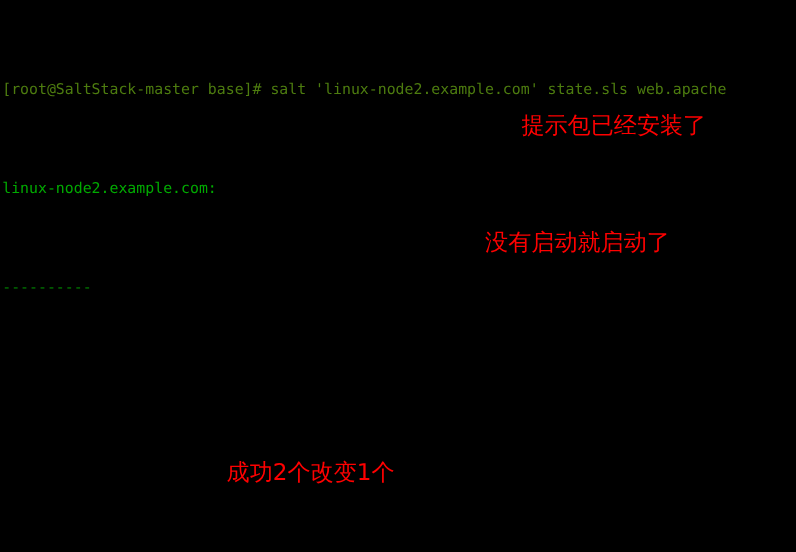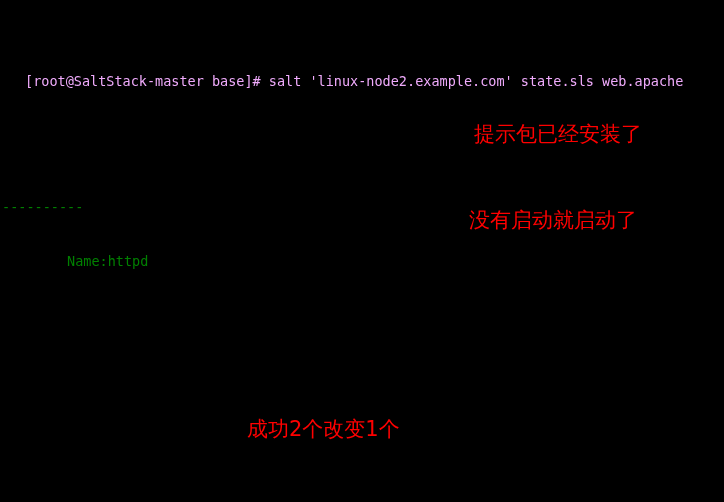--- a/index.html
+++ b/index.html
@@ -25,51 +25,51 @@
     left: 2px;
     right: 0;
     white-space: pre;
   }
   .line {
     height: 18px;
     white-space: pre;
     display: block;
   }
   
-  .c-default { color: #f0abfc; margin-left: 23px; }
+  .c-default { color: #4d7c0f; }
   .c-green   { color: #008000; }
   .c-bgreen  { color: #00aa00; }
 
   .annotation {
     position: absolute;
     color: #ff0000;
     font-family: "DejaVu Sans", "Liberation Sans", sans-serif;
     font-size: 21px;
     line-height: 21px;
     font-weight: normal;
     white-space: pre;
   }
-  #anno-1 { left: 474px; top: 124px; }
-  #anno-2 { left: 441px; top: 210px; margin-left: 28px; }
-  #anno-3 { left: 206px; top: 419px; margin-left: 41px; }
+  #anno-1 { left: 474px; top: 104px; }
+  #anno-2 { left: 441px; top: 210px; }
+  #anno-3 { left: 206px; top: 419px; }
 </style>
 </head>
 <body>
 
 <div id="terminal">
   <div class="screen">
 
     
     <span class="line c-default">[root@SaltStack-master base]# salt 'linux-node2.example.com' state.sls web.apache</span>
 
     
+    <span class="line c-bgreen">linux-node2.example.com:</span>
 
     
     <span class="line c-green">----------</span>
-    <span class="line c-green"><span>        Name:</span><span>httpd</span></span>
     
     
     
     
 
     
     
     
     
     

